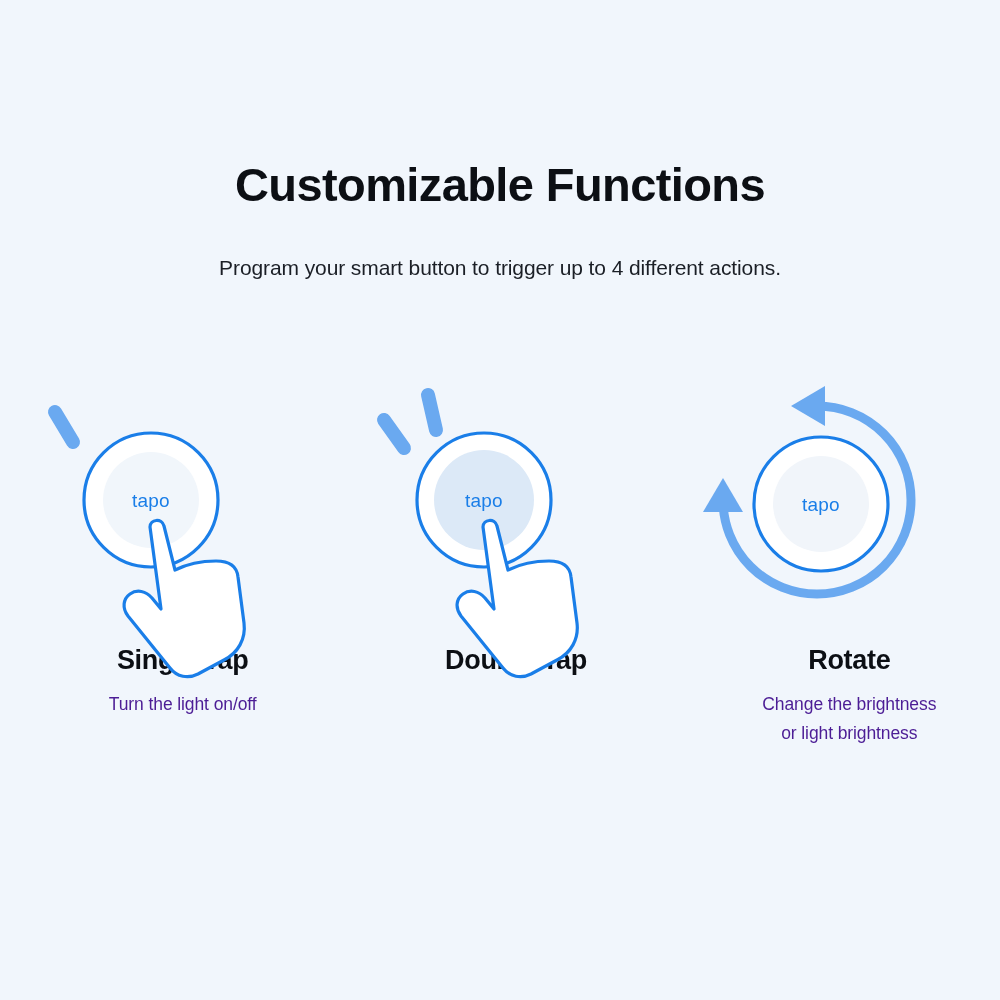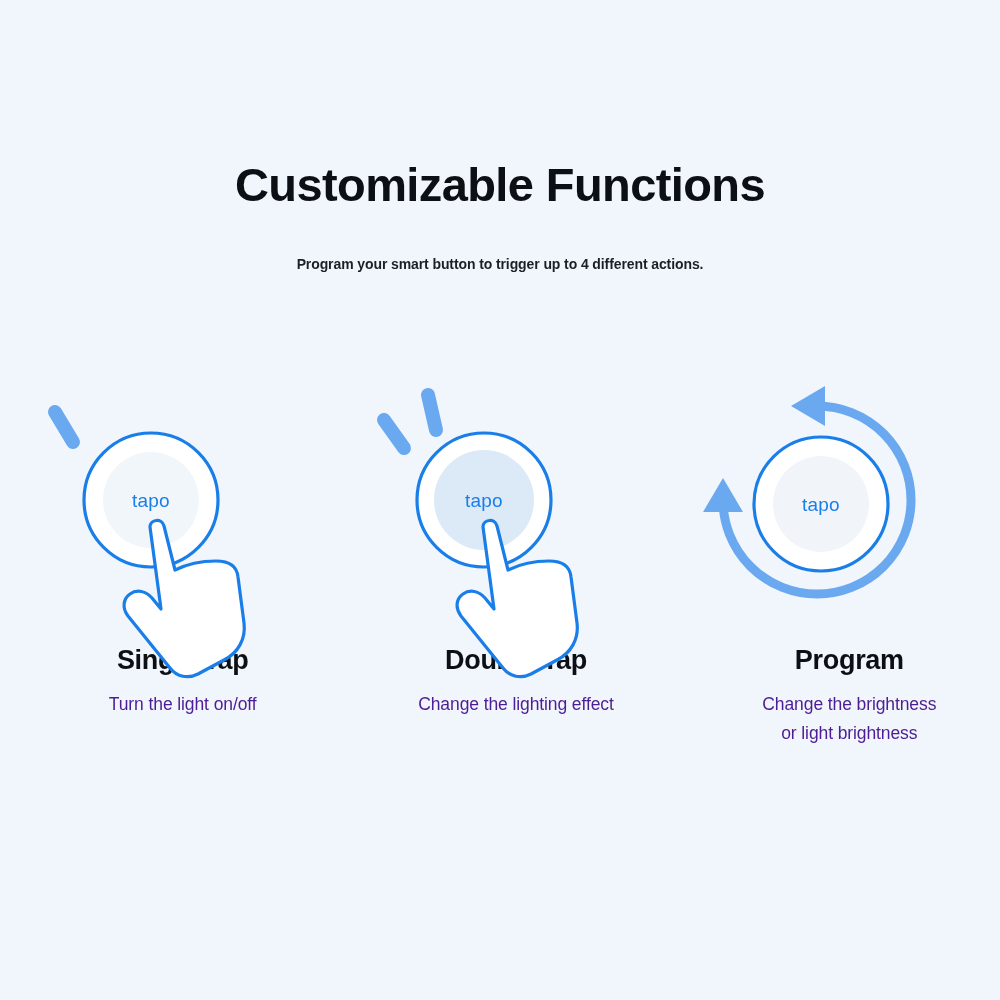--- a/index.html
+++ b/index.html
@@ -32,22 +32,22 @@
     font-size: 47px;
     font-weight: bold;
     color: #0c0f14;
     letter-spacing: -0.6px;
     line-height: 1.05;
     margin: 0;
   }
   .subtitle {
     margin: 0;
     padding-top: 47px;
-    font-size: 14px;
-    font-weight: bold;
+    font-size: 21px;
+    font-weight: normal;
     color: #1b1f26;
     letter-spacing: -0.1px;
   }
 
   
   .columns {
     position: absolute;
     top: 370px;
     left: 0;
     width: 1000px;
@@ -178,23 +178,20 @@
                      l-42,-52
                      c-6,-8 -5,-17 2,-22
                      c7,-5 16,-3 22,4
                      l9,11
                      z" fill="#ffffff" stroke="#1a7ee8" stroke-width="3.2" stroke-linejoin="round" stroke-linecap="round"></path>
           </g>
         </svg>
       </div>
       <div class="caption">
         <div class="cap-title">Double Tap</div>
-        <div class="cap-desc">
-          <span>Change the lighting effect</span>
-        </div>
       </div>
     </div>
 
     <div class="col">
       <div class="art">
         <svg viewBox="0 0 300 275" xmlns="http://www.w3.org/2000/svg">
 
           <g>
             <path d="M 118 36
                      A 94 94 0 1 1 24 130" fill="none" stroke="#6aa9f0" stroke-width="9" stroke-linecap="round"></path>
@@ -203,21 +200,21 @@
           </g>
 
           <g>
             <circle cx="122" cy="134" r="67" fill="#ffffff" stroke="#1a7ee8" stroke-width="3.2"></circle>
             <circle cx="122" cy="134" r="48" fill="#f1f5fa"></circle>
             <text x="122" y="141" class="tapo-word" text-anchor="middle" fill="#1a7ee8" font-family="'Liberation Sans', sans-serif" font-weight="400">tapo</text>
           </g>
         </svg>
       </div>
       <div class="caption">
-        <div class="cap-title">Program</div>
+        <div class="cap-title">Rotate</div>
         <div class="cap-desc">
           <span>Change the brightness</span>
           <span class="l2">or light brightness</span>
         </div>
       </div>
     </div>
 
   </div>
 </div>
 

